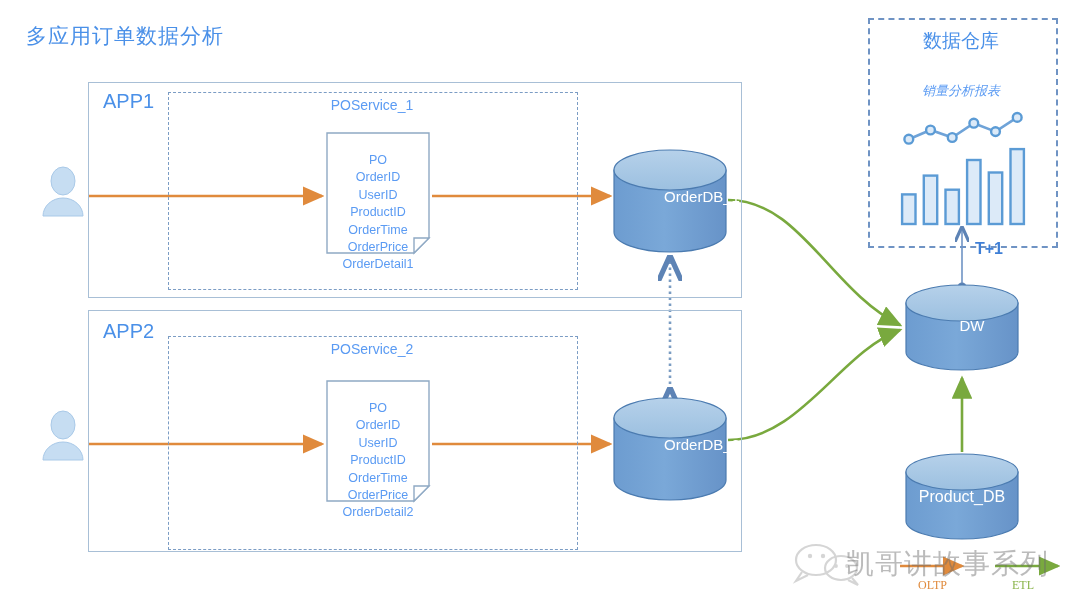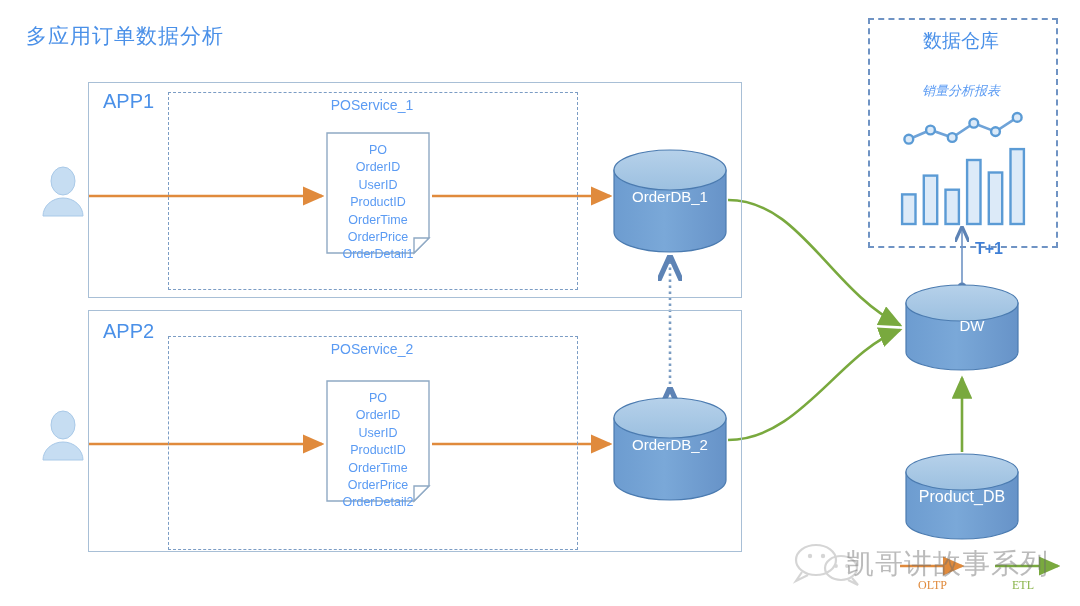--- a/index.html
+++ b/index.html
@@ -30,32 +30,32 @@
              text-align:center;}
   #svc1-label{left:168px;top:97px;width:408px;}
   #svc2-label{left:168px;top:341px;width:408px;}
 
   
   .doc{position:absolute;width:104px;}
   #doc1{left:326px;top:132px;height:122px;}
   #doc2{left:326px;top:380px;height:122px;}
   .doc svg{position:absolute;left:0;top:0;overflow:visible;}
   .doc-fields{position:absolute;left:0;top:0;width:104px;text-align:center;
-              font-size:12.5px;line-height:17.4px;color:#5b9bf3;padding-top:10px;
+              font-size:12.5px;line-height:17.4px;color:#5b9bf3;padding-top:20px;
               box-sizing:border-box;}
 
   
   .cyl{position:absolute;}
   .cyl .cyl-label{position:absolute;width:100%;text-align:center;color:#ffffff;
                   white-space:nowrap;}
   #db1{left:614px;top:148px;width:112px;height:104px;}
   #db2{left:614px;top:396px;width:112px;height:104px;}
   #dw{left:906px;top:283px;width:132px;height:88px;}
   #pdb{left:906px;top:452px;width:112px;height:88px;}
-  #db1 .cyl-label,#db2 .cyl-label{top:40px;font-size:15px;}
+  #db1 .cyl-label,#db2 .cyl-label{top:40px;font-size:15px;margin-left:32px;}
   #dw .cyl-label{top:34px;font-size:15px;}
   #pdb .cyl-label{top:36px;font-size:16px;}
 
   
   #dw-panel{position:absolute;left:868px;top:18px;width:186px;height:226px;
             border:2px dashed #6f93c4;}
   #dw-panel-title{position:absolute;left:868px;top:28px;width:186px;
                   text-align:center;font-size:19px;color:#4a90e8;}
   #dw-chart-title{position:absolute;left:868px;top:82px;width:186px;
                   text-align:center;font-size:13px;color:#5b9bf3;

